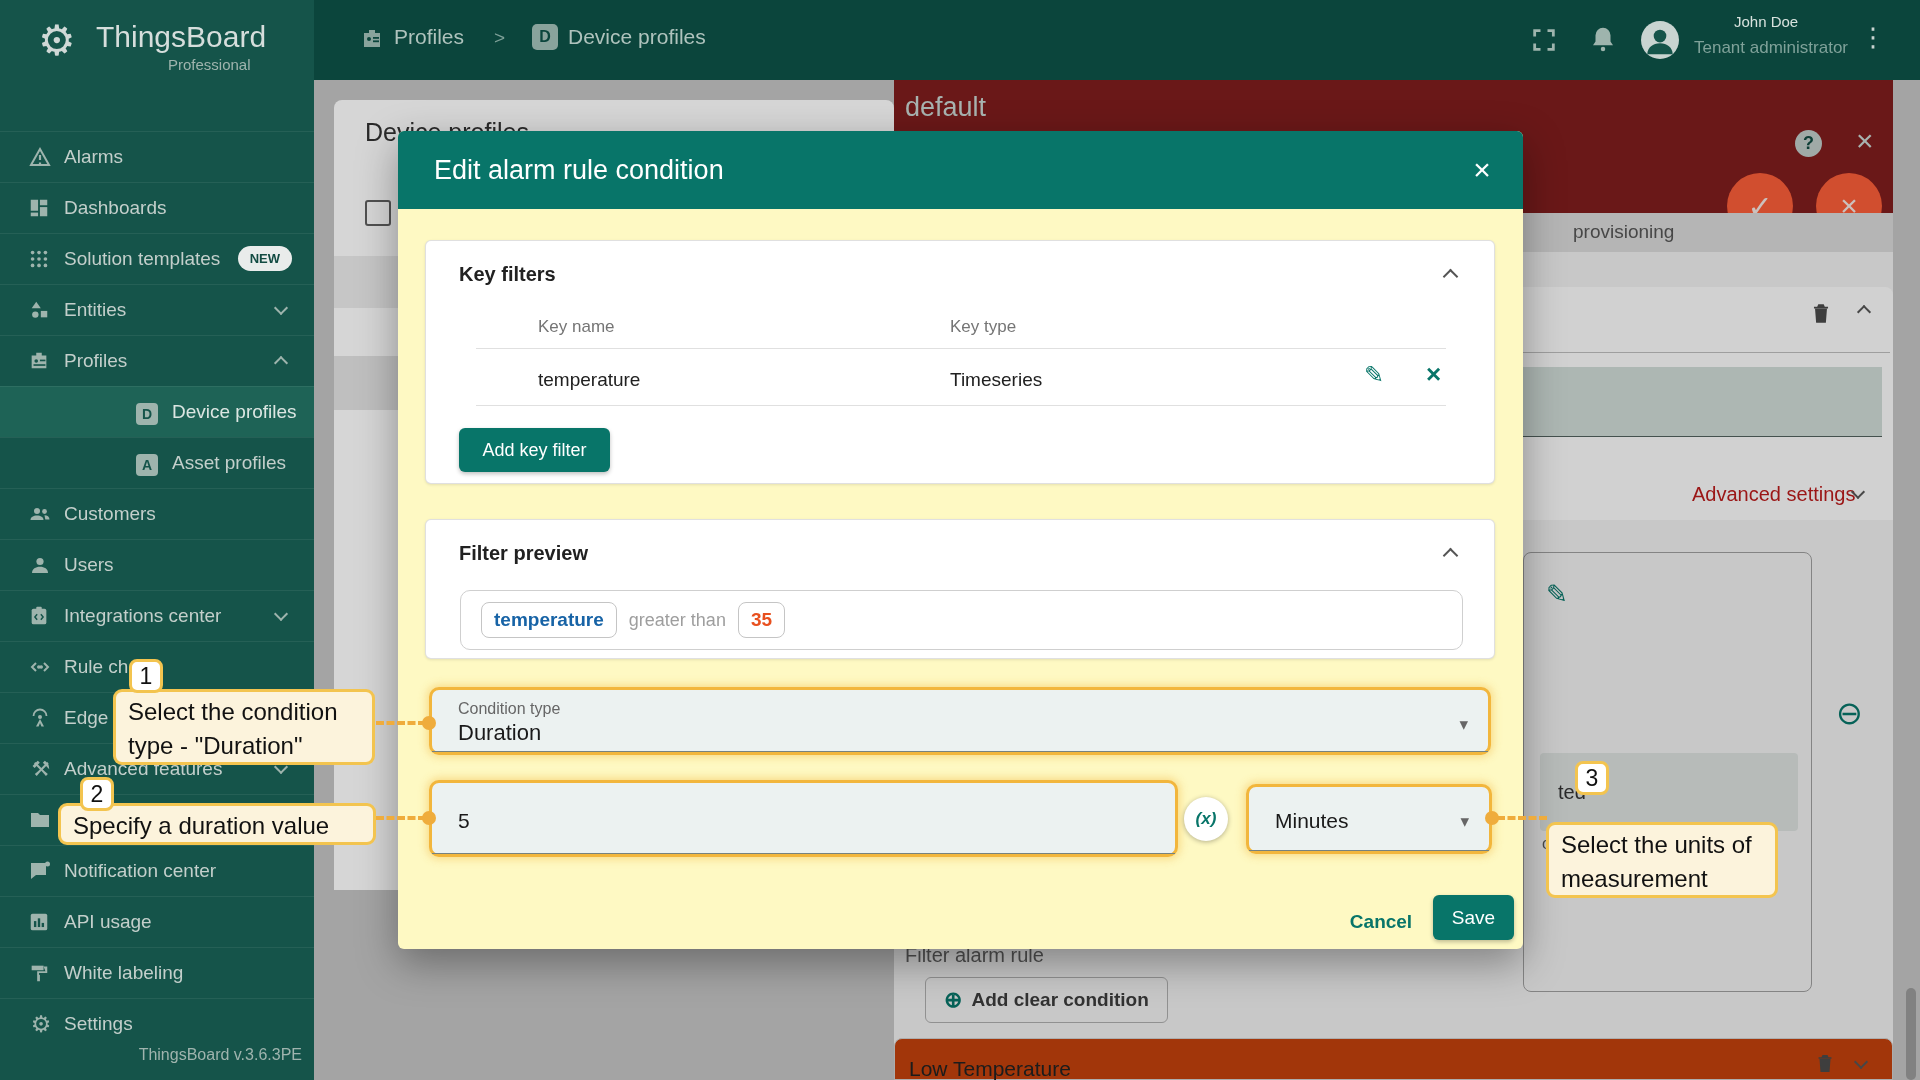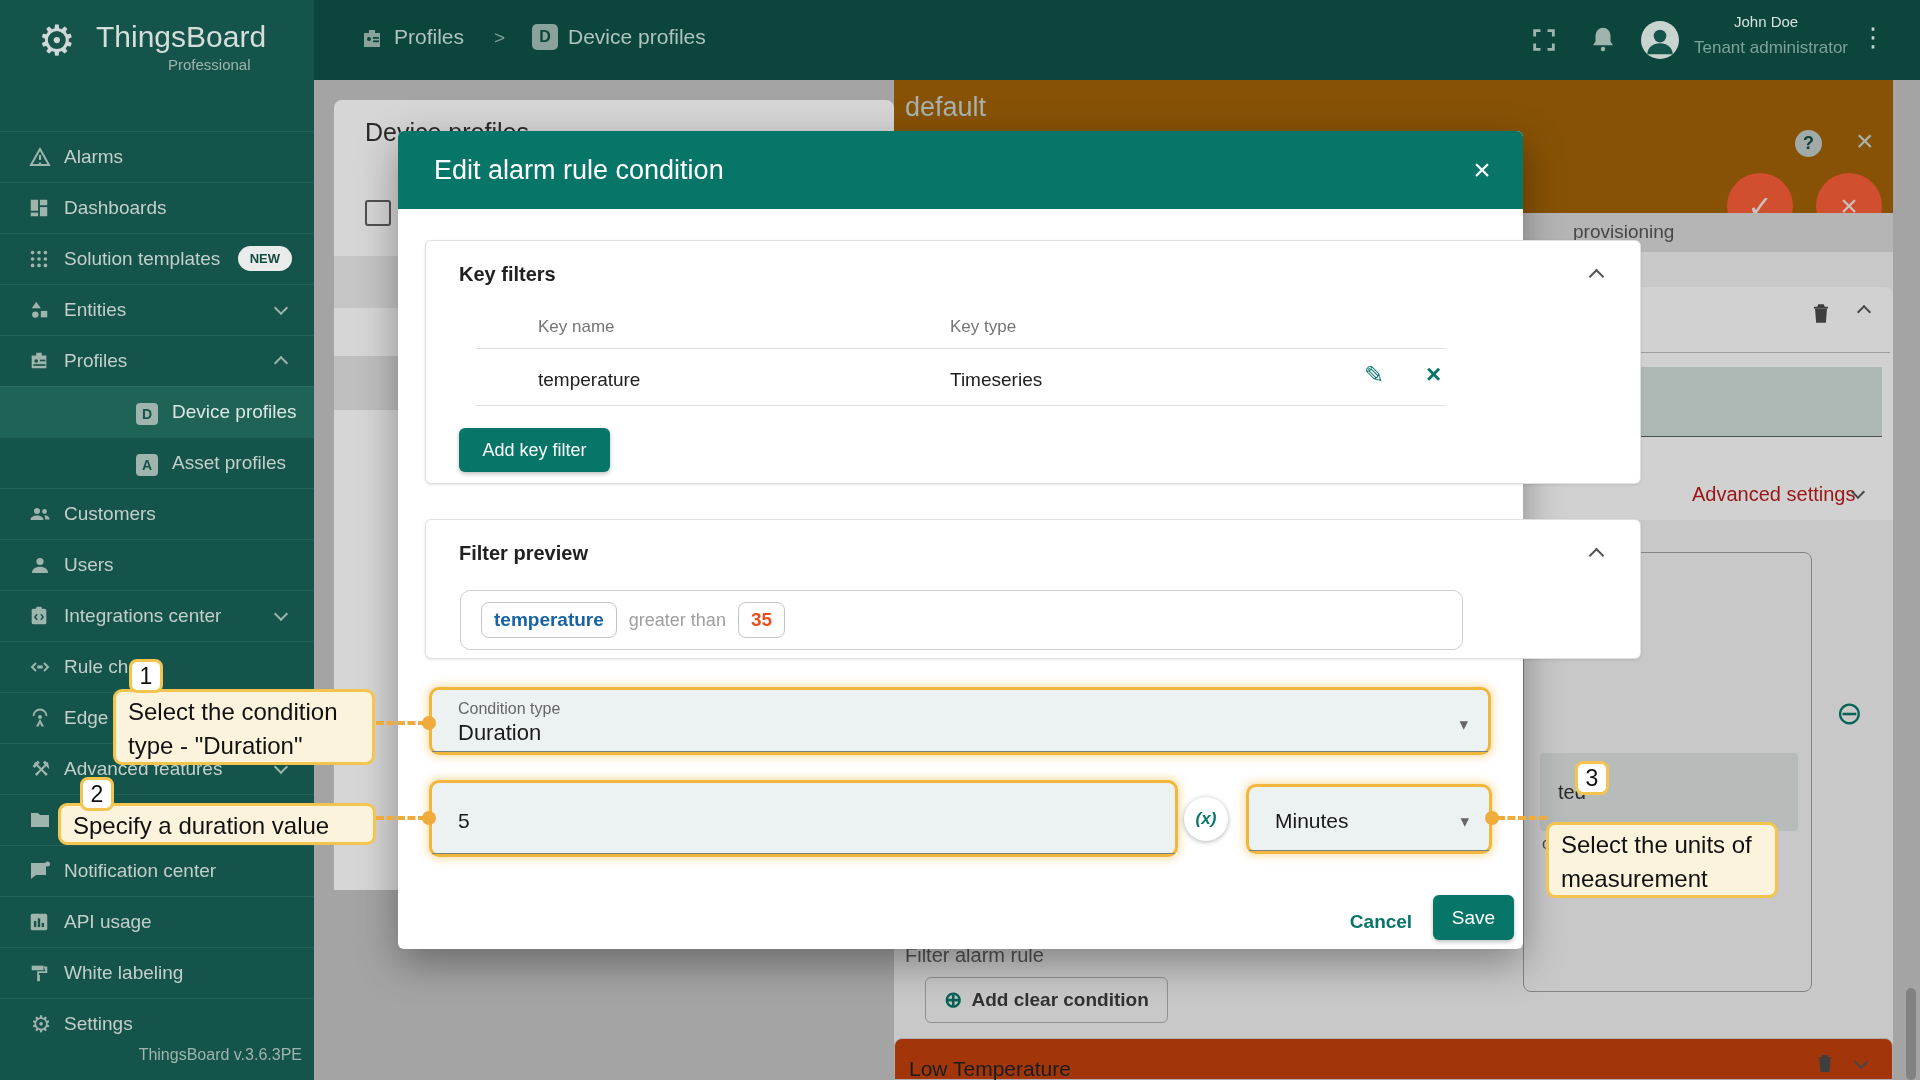--- a/index.html
+++ b/index.html
@@ -36,41 +36,41 @@
   .chev.down { transform:rotate(45deg); top:18px; }
   .chev.up   { transform:rotate(-135deg); top:22px; }
   .newpill { position:absolute; right:22px; top:12px; background:#E9ECEB; color:#124B42;
     font-size:13px; font-weight:bold; border-radius:13px; padding:5px 12px; }
   #sb-version { position:absolute; right:12px; top:1046px; color:#9FB4AE; font-size:16px; }
 
   
   .bg { z-index:1; }
   #bg-table-card { left:334px; top:100px; width:560px; height:790px; background:#fff; border-radius:8px 8px 0 0; }
   #bg-panel { left:894px; top:80px; width:999px; height:1000px; background:#EFEFEF; }
-  #bg-panel-header { left:894px; top:80px; width:999px; height:133px; background:#a16207; }
+  #bg-panel-header { left:894px; top:80px; width:999px; height:133px; background:#7f1d1d; }
   #bg-tabband { left:894px; top:213px; width:999px; height:39px; background:#D8D8D8; }
   .iconbtn { color:#C9D6D2; }
   .fab { position:absolute; width:66px; height:66px; border-radius:50%; background:#F95E38;
     color:#F3E6E2; display:flex; align-items:center; justify-content:center; font-size:30px; }
   .bgcard2 { left:1523px; top:552px; width:289px; height:440px; border:1px solid #9E9E9E; border-radius:8px; }
   #overlay { left:314px; top:80px; width:1606px; height:1000px; background:rgba(0,0,0,0.16); z-index:5; }
   .gray-input { background:#CFDAD6; border-bottom:1px solid #52615D; }
   .outline-btn { border:1px solid #ADADAD; border-radius:6px; display:flex; align-items:center;
     gap:9px; padding:0 18px; color:#3C3C3C; font-size:19px; font-weight:bold; background:transparent; }
   #scroll-thumb { left:1906px; top:988px; width:10px; height:92px; background:#9A9A9A; border-radius:5px; z-index:2; }
 
   
-  #modal { left:398px; top:131px; width:1125px; height:818px; background:#ffffff; border-radius:6px;
+  #modal { left:398px; top:131px; width:1125px; height:818px; background:#fef9c3; border-radius:6px;
     box-shadow:0 14px 40px rgba(0,0,0,0.35); z-index:10; }
   #modal-header { position:absolute; left:0; top:0; width:1125px; height:78px; background:#087569;
     border-radius:6px 6px 0 0; display:flex; align-items:center; }
   #modal-title { margin-left:36px; color:#fff; font-size:27px; font-weight:500; }
   #modal-close { position:absolute; right:22px; top:20px; width:38px; height:38px; color:#fff;
     font-size:30px; display:flex; align-items:center; justify-content:center; cursor:pointer; }
-  .mcard { position:absolute; left:27px; width:1216px; background:#fff; border:1px solid rgba(0,0,0,0.12);
+  .mcard { position:absolute; left:27px; width:1070px; background:#fff; border:1px solid rgba(0,0,0,0.12);
     border-radius:6px; box-shadow:0 1px 3px rgba(0,0,0,0.10); }
   .mcard-title { position:absolute; left:33px; top:22px; font-size:20px; font-weight:600; color:#212121; }
   .mchev { position:absolute; right:38px; top:30px; width:11px; height:11px;
     border-right:2px solid #555; border-bottom:2px solid #555; transform:rotate(-135deg); cursor:pointer; }
   .col-head { color:#757575; font-size:17px; }
   .cell { color:#212121; font-size:19px; }
   .hr { position:absolute; left:50px; width:970px; border-top:1px solid #E0E0E0; }
   .teal-btn { background:#087569; color:#fff; border:none; border-radius:6px; font-size:18px;
     font-weight:500; font-family:"Liberation Sans",sans-serif; cursor:pointer;
     box-shadow:0 2px 4px rgba(0,0,0,0.25); }

